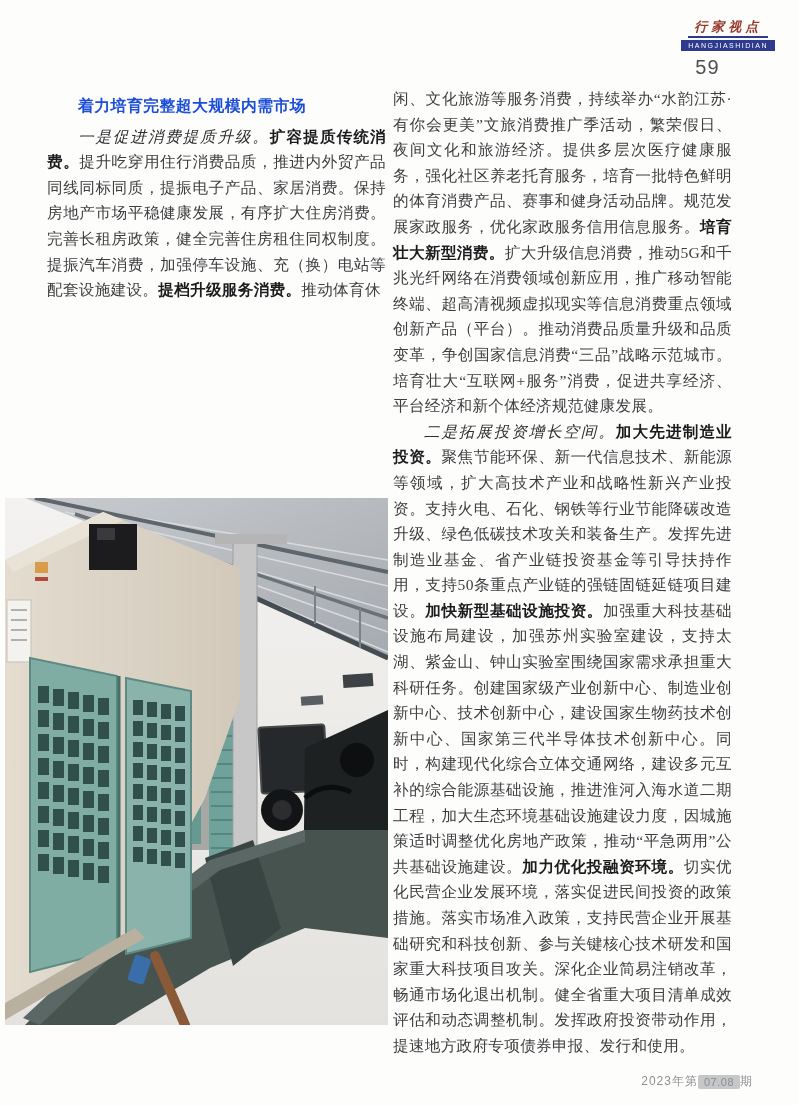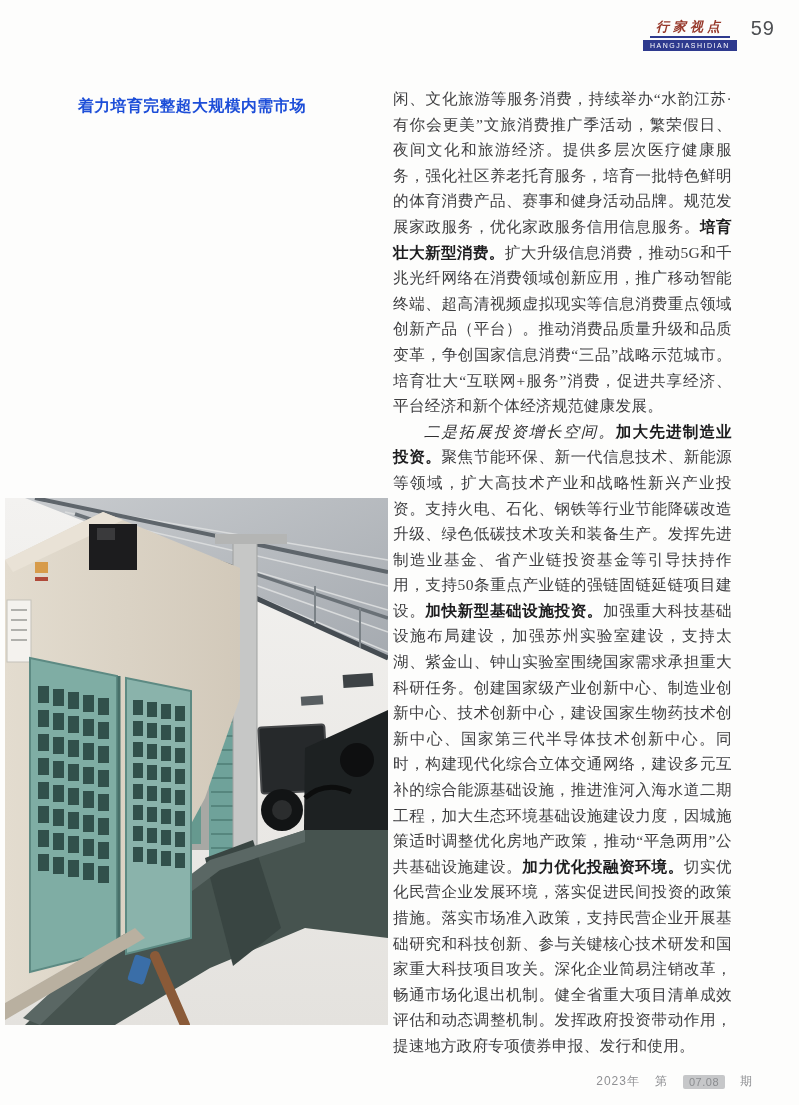--- a/index.html
+++ b/index.html
@@ -2,21 +2,21 @@
 <html><head>
 <meta charset="utf-8">
 <style>
   html,body{margin:0;padding:0;}
   body{
     width:799px;height:1105px;position:relative;overflow:hidden;
     background:#fdfdfc;
     font-family:"Liberation Serif","DejaVu Serif",serif;
   }
   
-  .page-header{position:absolute;top:12px;right:24px;display:flex;align-items:flex-start;}
+  .page-header{position:absolute;top:12px;right:24px;display:flex;align-items:flex-start;flex-direction:column;}
   .banner{display:flex;flex-direction:column;align-items:center;margin-top:8px;}
   .banner-title{
     font-family:"DejaVu Serif",serif;font-style:italic;font-weight:bold;
     font-size:13px;letter-spacing:4px;color:#96382a;
     padding:0 6px 2px 6px;border-bottom:2px solid #2e3a8e;line-height:1.1;
   }
   .banner-pinyin{
     background:#2e3a8e;color:#fff;font-family:"Liberation Sans",sans-serif;
     font-size:7px;letter-spacing:1.5px;padding:2px 7px;margin-top:2px;line-height:1;
   }
@@ -44,40 +44,41 @@
   
   .photo{
     position:absolute;left:5px;top:498px;width:383px;height:527px;
     overflow:hidden;background:#e9e8e5;
   }
   .photo svg{display:block;}
   
   .page-footer{
     position:absolute;right:46px;bottom:15px;
     font-family:"Liberation Sans",sans-serif;font-size:12px;color:#8f9093;
-    display:flex;align-items:center;gap:15px;letter-spacing:1px;
+    display:flex;align-items:center;gap:0;letter-spacing:1px;
   }
   .issue-box{
     background:#c6c7c9;color:#8b8d90;padding:1px 6px;border-radius:2px;
     font-size:11px;letter-spacing:0.5px;
   }
 </style>
 </head>
 <body>
 
 <div class="page-header">
   <div class="banner">
     <div class="banner-title">行家视点</div>
     <div class="banner-pinyin">HANGJIASHIDIAN</div>
   </div>
   <div class="page-number">59</div>
 </div>
 
 <div class="col col-left">
   <h2 class="section-heading">着力培育完整超大规模内需市场</h2>
+  <p class="para indent"><span class="run-kai">一是促进消费提质升级。</span><span class="run-bold">扩容提质传统消费。</span><span>提升吃穿用住行消费品质，推进内外贸产品同线同标同质，提振电子产品、家居消费。保持房地产市场平稳健康发展，有序扩大住房消费。完善长租房政策，健全完善住房租住同权制度。提振汽车消费，加强停车设施、充（换）电站等配套设施建设。</span><span class="run-bold">提档升级服务消费。</span><span>推动体育休</span></p>
 </div>
 
 <div class="col col-right">
   <p class="para"><span>闲、文化旅游等服务消费，持续举办“水韵江苏·有你会更美”文旅消费推广季活动，繁荣假日、夜间文化和旅游经济。提供多层次医疗健康服务，强化社区养老托育服务，培育一批特色鲜明的体育消费产品、赛事和健身活动品牌。规范发展家政服务，优化家政服务信用信息服务。</span><span class="run-bold">培育壮大新型消费。</span><span>扩大升级信息消费，推动5G和千兆光纤网络在消费领域创新应用，推广移动智能终端、超高清视频虚拟现实等信息消费重点领域创新产品（平台）。推动消费品质量升级和品质变革，争创国家信息消费“三品”战略示范城市。培育壮大“互联网+服务”消费，促进共享经济、平台经济和新个体经济规范健康发展。</span></p>
   <p class="para indent"><span class="run-kai">二是拓展投资增长空间。</span><span class="run-bold">加大先进制造业投资。</span><span>聚焦节能环保、新一代信息技术、新能源等领域，扩大高技术产业和战略性新兴产业投资。支持火电、石化、钢铁等行业节能降碳改造升级、绿色低碳技术攻关和装备生产。发挥先进制造业基金、省产业链投资基金等引导扶持作用，支持50条重点产业链的强链固链延链项目建设。</span><span class="run-bold">加快新型基础设施投资。</span><span>加强重大科技基础设施布局建设，加强苏州实验室建设，支持太湖、紫金山、钟山实验室围绕国家需求承担重大科研任务。创建国家级产业创新中心、制造业创新中心、技术创新中心，建设国家生物药技术创新中心、国家第三代半导体技术创新中心。同时，构建现代化综合立体交通网络，建设多元互补的综合能源基础设施，推进淮河入海水道二期工程，加大生态环境基础设施建设力度，因城施策适时调整优化房地产政策，推动“平急两用”公共基础设施建设。</span><span class="run-bold">加力优化投融资环境。</span><span>切实优化民营企业发展环境，落实促进民间投资的政策措施。落实市场准入政策，支持民营企业开展基础研究和科技创新、参与关键核心技术研发和国家重大科技项目攻关。深化企业简易注销改革，畅通市场化退出机制。健全省重大项目清单成效评估和动态调整机制。发挥政府投资带动作用，提速地方政府专项债券申报、发行和使用。</span></p>
 </div>
 
 <div class="photo">
   <svg width="383" height="527" viewBox="0 0 383 527" xmlns="http://www.w3.org/2000/svg">
     <defs>

